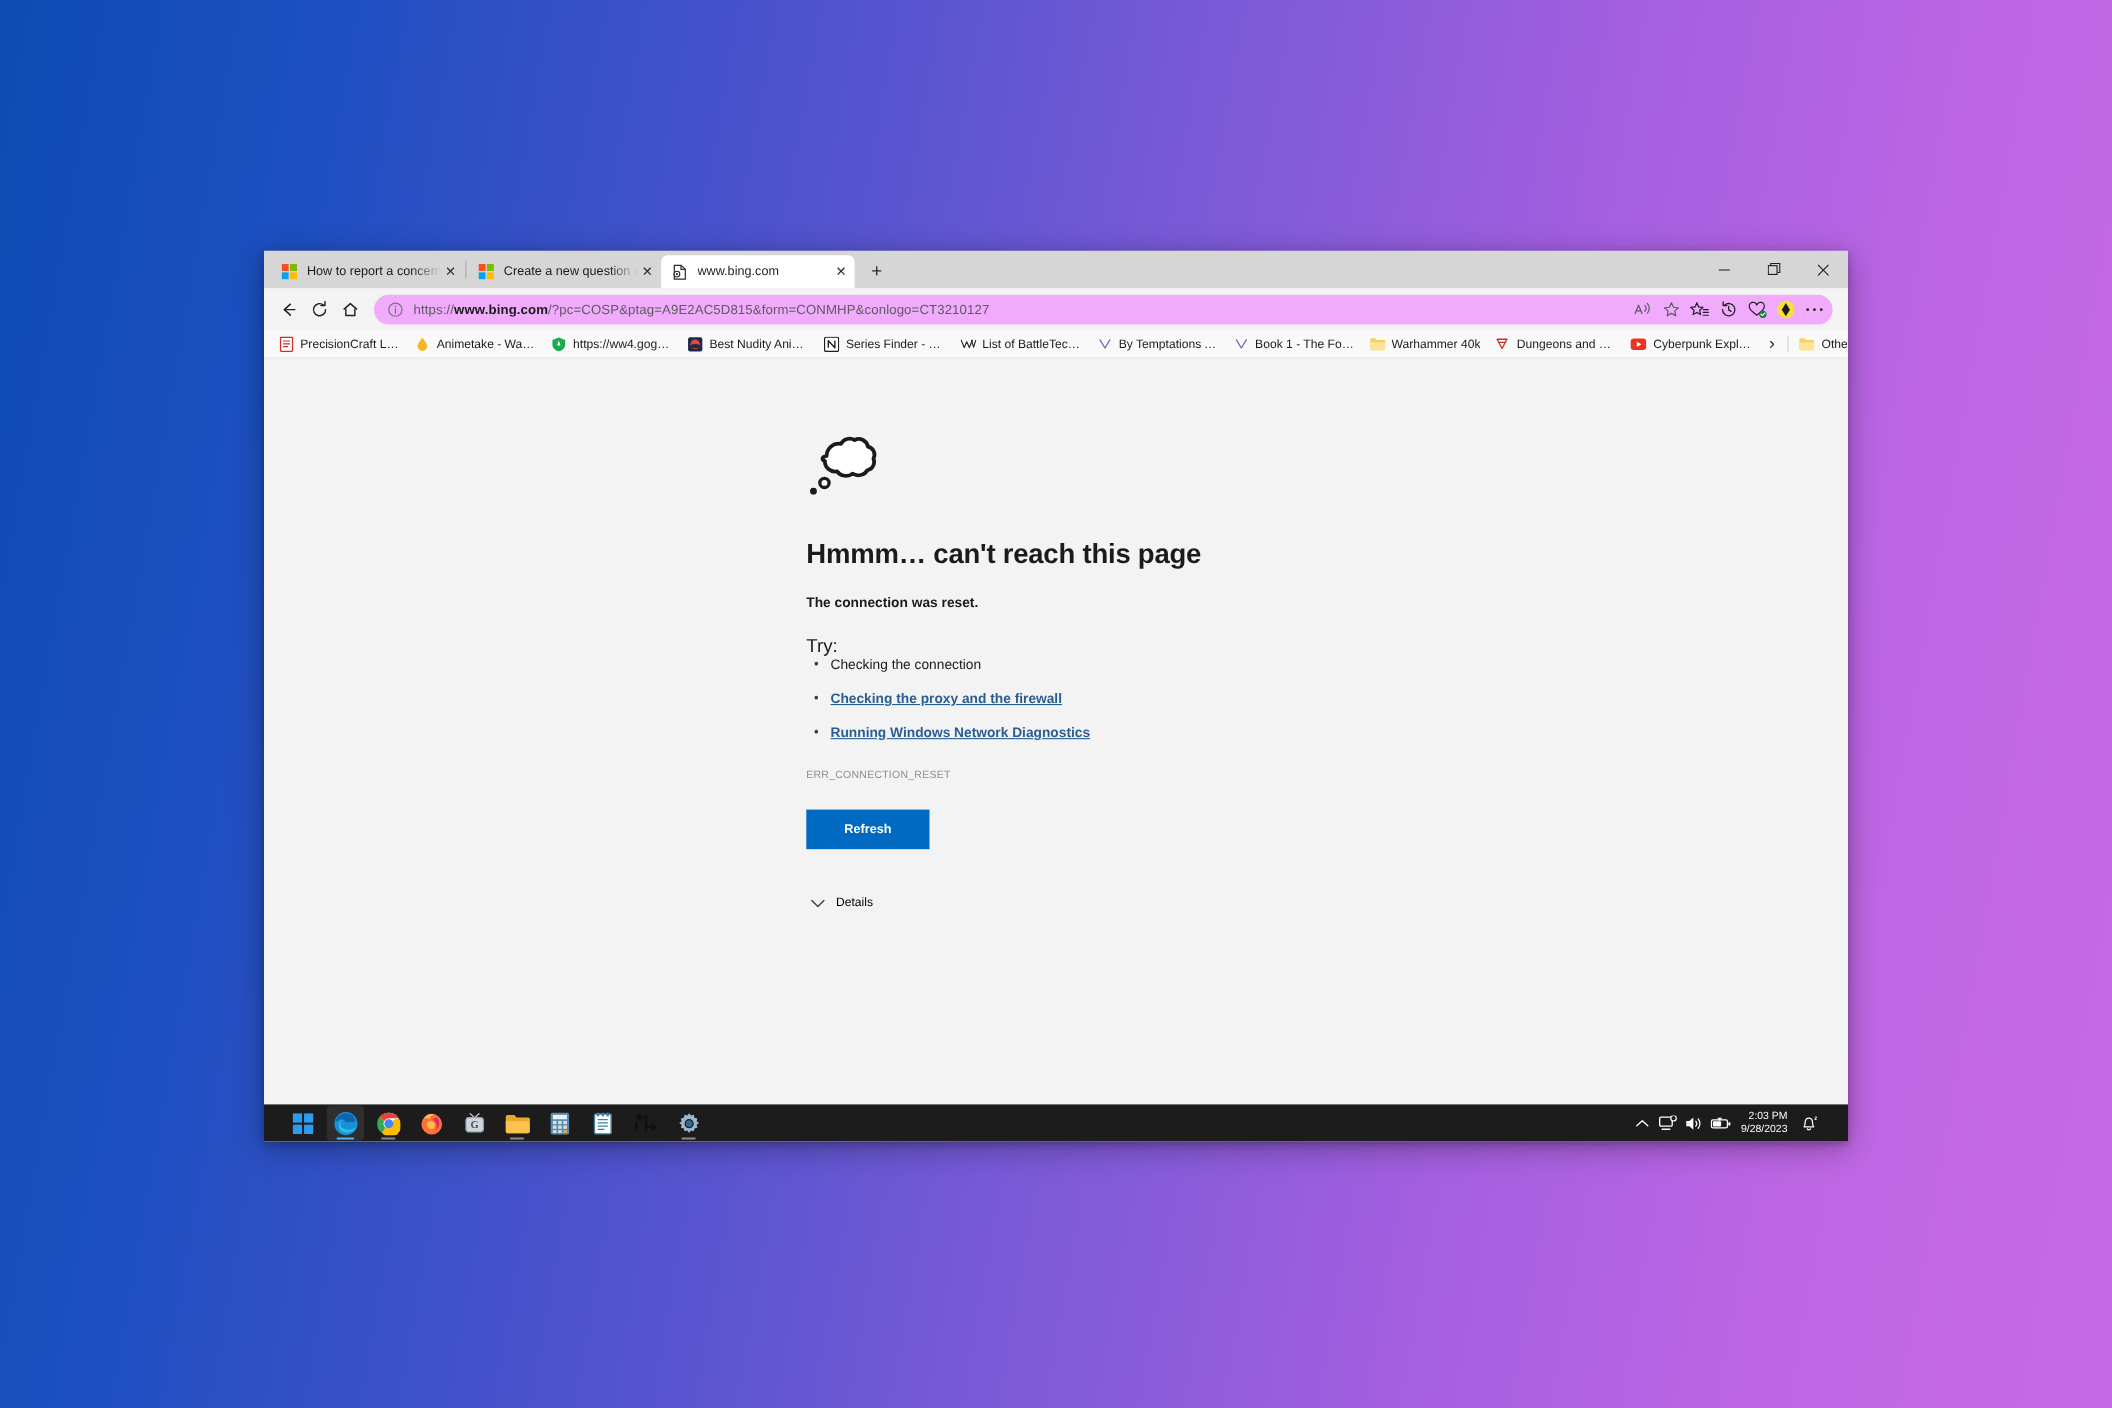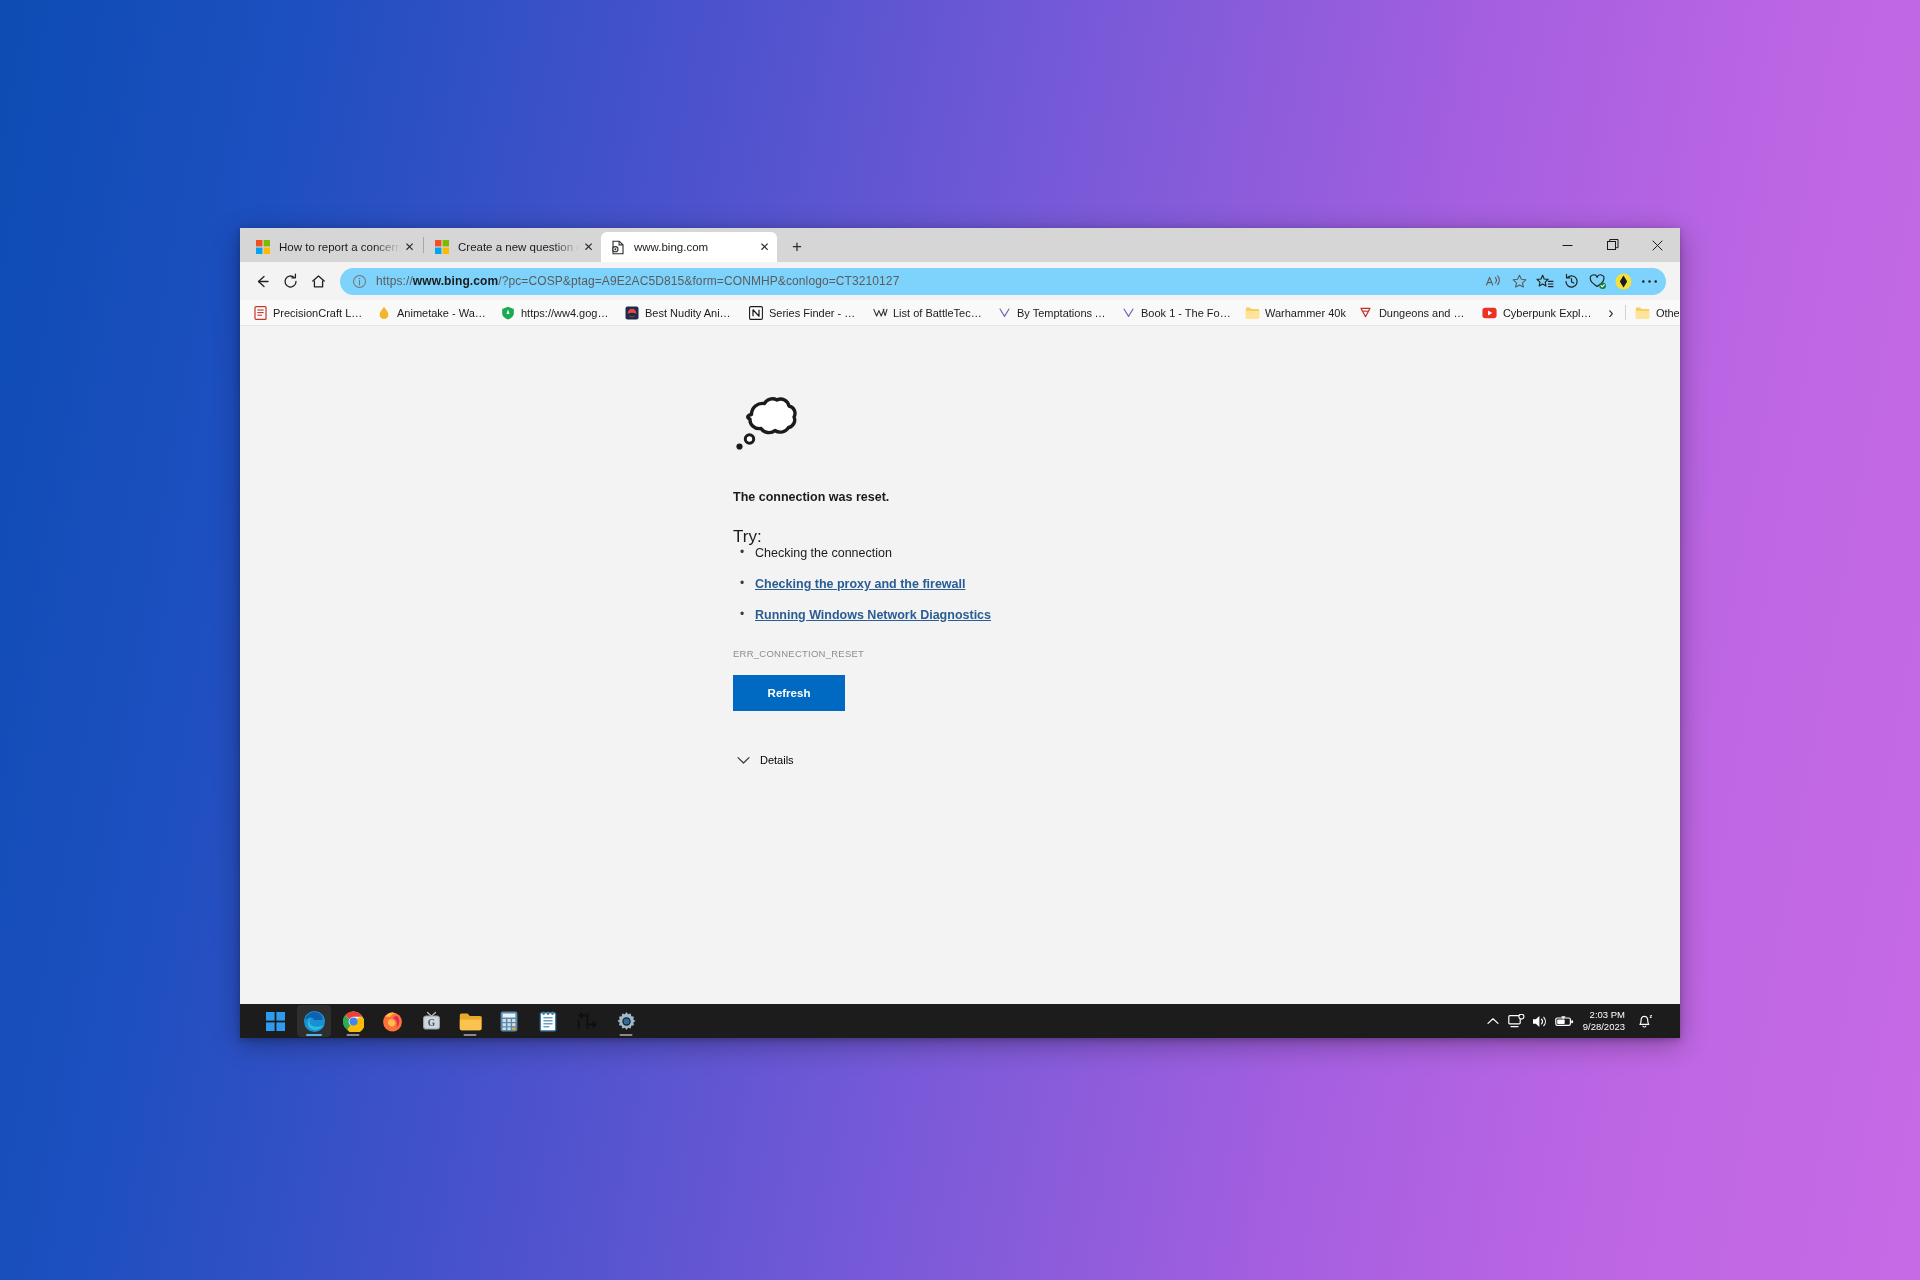--- a/index.html
+++ b/index.html
@@ -99,21 +99,21 @@
   .tb-icon {
     width: 28px; height: 28px;
     display: flex; align-items: center; justify-content: center;
     border-radius: 4px;
     color: #202020;
     flex: 0 0 28px;
   }
   .omnibox {
     flex: 1 1 auto;
     height: 27px;
-    background: #7dd3fc;
+    background: #f0abfc;
     border-radius: 14px;
     margin: 0 6px 0 8px;
     display: flex; align-items: center;
     padding: 0 4px 0 10px;
     min-width: 0;
   }
   .omnibox-info { width: 18px; height: 18px; flex: 0 0 18px; margin-right: 8px; display:flex;align-items:center;justify-content:center; }
   .omnibox-url {
     flex: 1 1 auto;
     font-size: 12px; color: #5c5c5c;
@@ -185,21 +185,21 @@
     margin-bottom: 17px; line-height: 1.1;
   }
   .err-list li::before {
     content: "•"; position: absolute; left: 7px; top: -1px;
     color: #3b3b3b; font-size: 12px;
   }
   .err-list a { color: #2a5d93; text-decoration: underline; font-weight: bold; }
   .err-code {
     font-size: 9.5px; color: #8d8d8d;
     letter-spacing: 0.25px;
-    margin-bottom: 16px;
+    margin-bottom: 26px;
   }
   .refresh-btn {
     display: inline-flex; align-items: center; justify-content: center;
     min-width: 112px; height: 25px;
     background: #0069c2; color: #ffffff;
     font-size: 11.5px; font-weight: 600;
     border: none; padding: 18px 14px;
     cursor: pointer;
   }
   .details-row {
@@ -535,20 +535,21 @@
     <div class="errorpage">
 
       <div class="cloud-icon">
         <svg width="66" height="62" viewBox="0 0 66 62">
           <path d="M18.5 20.5 C18.5 13.5 24.5 8.5 31.5 9.5 C34 5 39.5 3.5 44 6 C49 3.5 55 6.5 56 12 C61 13 63.5 18.5 61 23 C63 27 60.5 32.5 55.5 33.5 C53 38 46.5 39.5 42 36.5 C38 40 31 39 28 34.5 C22 35.5 16.5 31 17 25 C14 24 13.5 21.5 18.5 20.5Z" fill="#ffffff" stroke="#1b1b1b" stroke-width="3.4" stroke-linejoin="round"></path>
           <circle cx="16.5" cy="45" r="4.2" fill="#ffffff" stroke="#1b1b1b" stroke-width="3"></circle>
           <circle cx="6.5" cy="52.5" r="3.1" fill="#1b1b1b"></circle>
         </svg>
       </div>
 
+      <div class="err-title">Hmmm… can't reach this page</div>
       <div class="err-sub">The connection was reset.</div>
       <div class="err-try">Try:</div>
 
       <ul class="err-list">
         <li>
           <span>Checking the connection</span>
         </li>
         <li>
           <a href="#">Checking the proxy and the firewall</a>
         </li>

